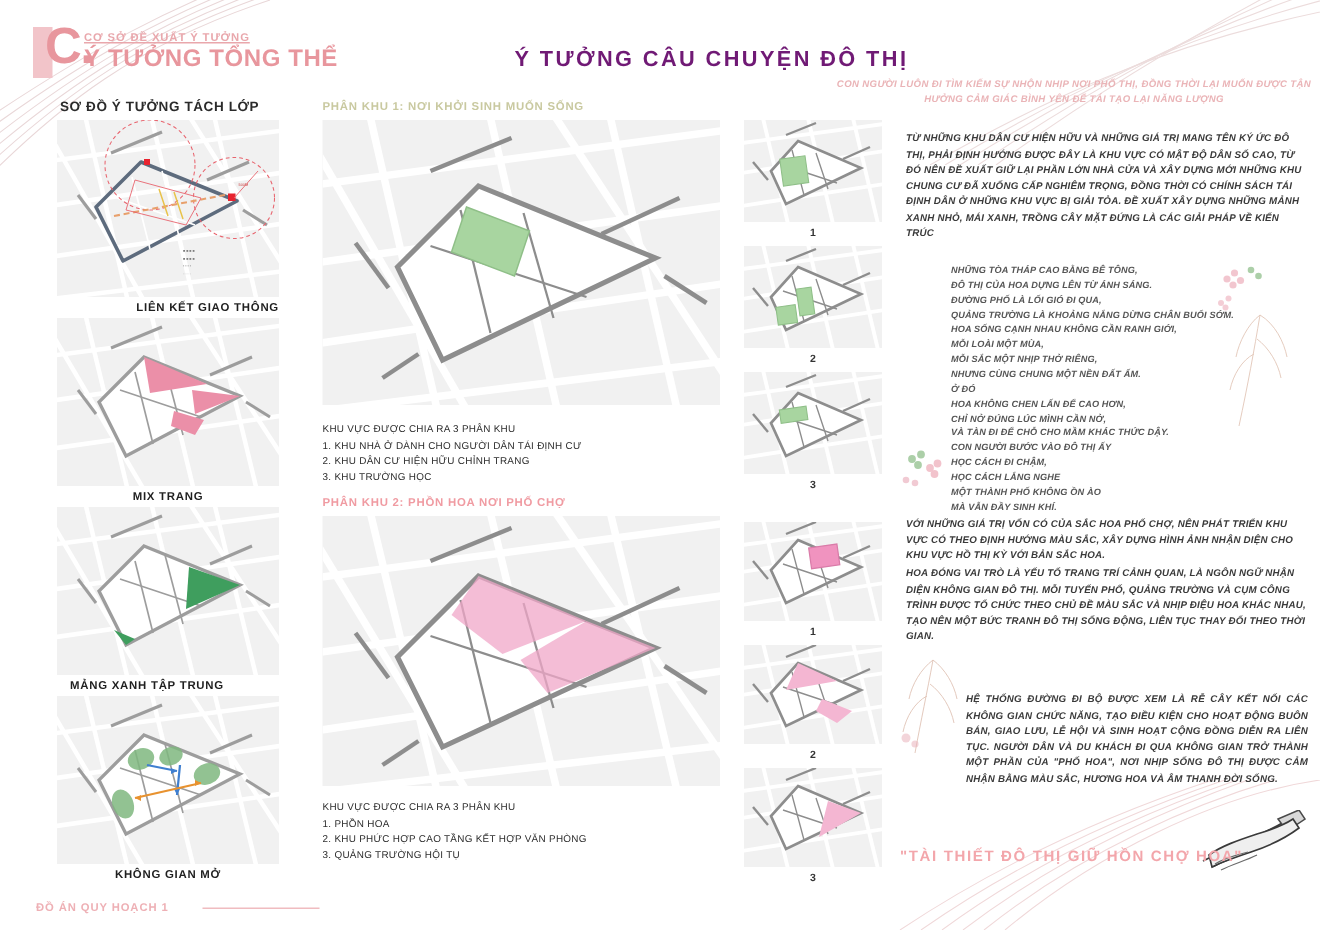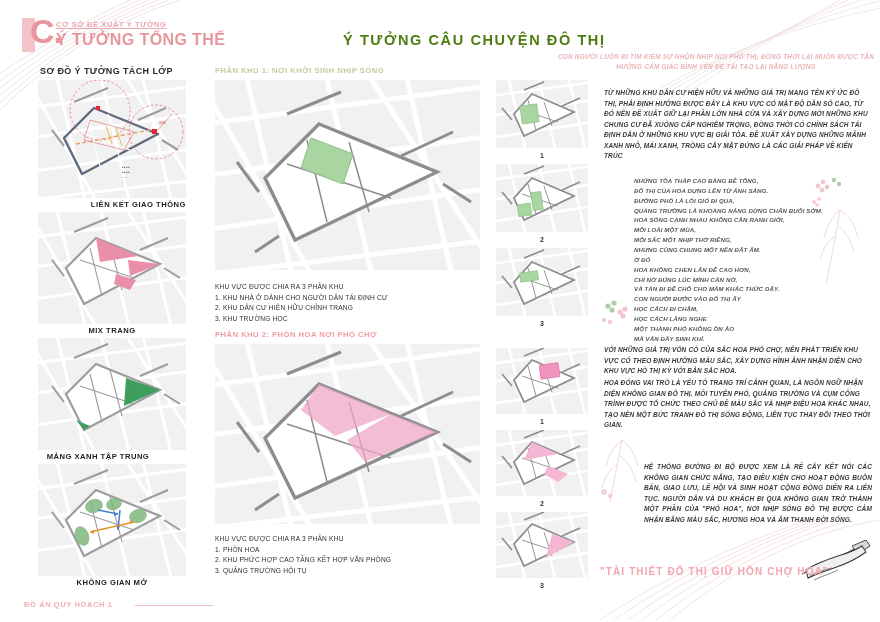--- a/index.html
+++ b/index.html
@@ -13,21 +13,21 @@
   
   .swoosh{position:absolute;pointer-events:none;}
   .swoosh svg{display:block;}
 
   
   .hdr-bar{position:absolute;left:22px;top:18px;width:13px;height:34px;background:#f2c4c9;}
   .hdr-c{position:absolute;left:30px;top:14px;font-size:34px;font-weight:bold;color:#e8969d;letter-spacing:-1px;line-height:1;}
   .hdr-sup{position:absolute;left:56px;top:20px;font-size:7.5px;font-weight:bold;color:#e9a7ac;letter-spacing:.6px;white-space:nowrap;text-decoration:underline;}
   .hdr-main{position:absolute;left:56px;top:31px;font-size:16px;font-weight:bold;color:#e8969d;letter-spacing:.4px;white-space:nowrap;}
 
-  .title-main{position:absolute;left:343px;top:32px;font-size:14.5px;font-weight:bold;color:#4d7c0f;letter-spacing:1.6px;white-space:nowrap;}
+  .title-main{position:absolute;left:343px;top:32px;font-size:14.5px;font-weight:bold;color:#701a75;letter-spacing:1.6px;white-space:nowrap;}
   .title-sub{position:absolute;left:556px;top:52px;width:320px;font-size:6.4px;font-style:italic;font-weight:bold;color:#eab4b7;line-height:1.55;letter-spacing:.25px;text-align:center;}
 
   
   .col-head{position:absolute;font-size:9px;font-weight:bold;color:#2b2b2b;letter-spacing:.4px;white-space:nowrap;}
   .phan-head{position:absolute;font-size:7.6px;font-weight:bold;letter-spacing:.5px;white-space:nowrap;}
   .ph1{color:#c9c9a0;}
   .ph2{color:#f09ba2;}
 
   
   .cap{position:absolute;font-size:7.6px;font-weight:bold;color:#1f1f1f;letter-spacing:.5px;text-align:center;white-space:nowrap;}
@@ -263,21 +263,21 @@
       <g stroke="#9d9d9d" stroke-width="2" fill="none">
         <path d="M36,20 L70,6"></path>
           <path d="M102,38 L130,26"></path>
         <path d="M26,64 L14,48"></path>
           <path d="M126,56 L142,66"></path>
       </g>
     </svg>
   </div>
   <div class="cap" style="left:38px;top:578px;width:148px;">KHÔNG GIAN MỞ</div>
 
-  <div class="phan-head ph1" style="left:215px;top:66px;">PHÂN KHU 1: NƠI KHỞI SINH NHỊP SỐNG</div>
+  <div class="phan-head ph1" style="left:215px;top:66px;">PHÂN KHU 1: NƠI KHỞI SINH MUỐN SỐNG</div>
 
   <div class="dgm" style="left:215px;top:80px;width:265px;height:190px;">
     <svg width="265" height="190" viewBox="0 0 265 190">
       <rect width="265" height="190" fill="#f1f1f1"></rect>
       <g stroke="#ffffff" stroke-width="5" fill="none">
         <path d="M-10,44 L275,6"></path>
           <path d="M-10,96 L275,56"></path>
           <path d="M-10,150 L275,108"></path>
         <path d="M-10,195 L275,160"></path>
         <path d="M30,-10 L78,200"></path>

